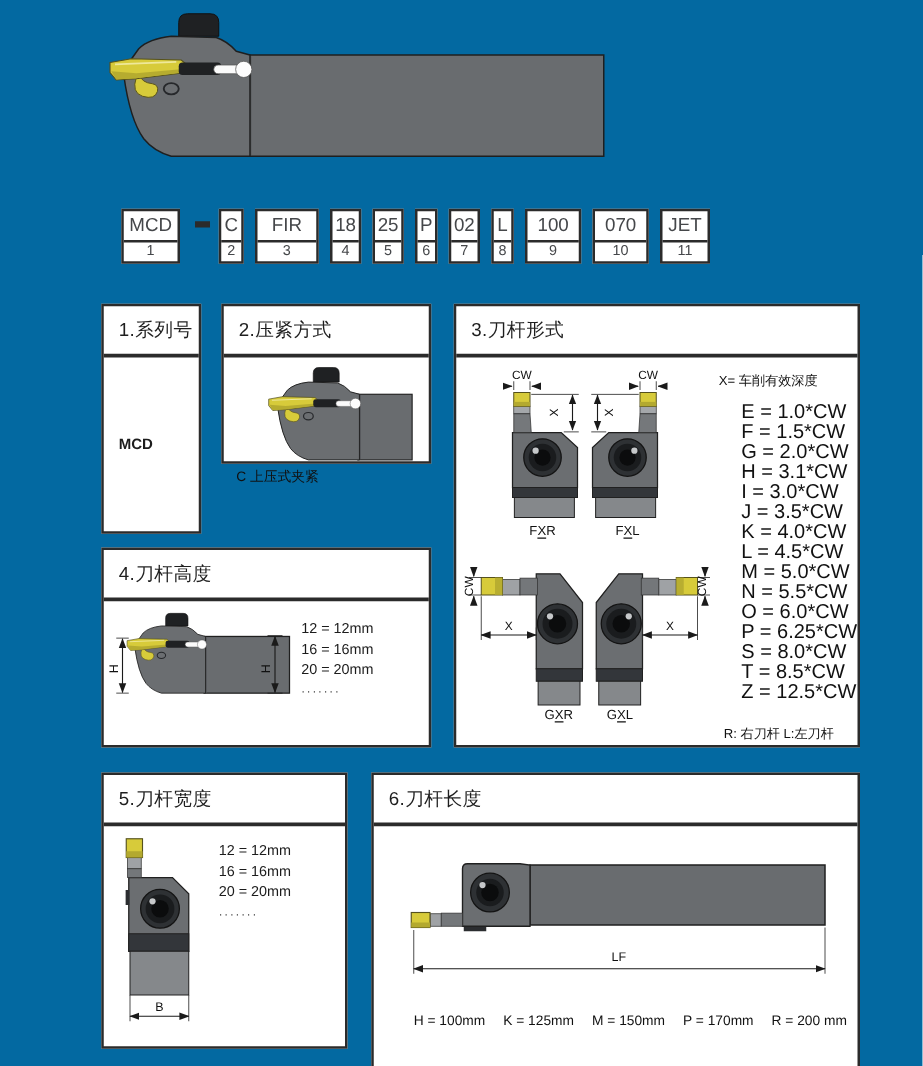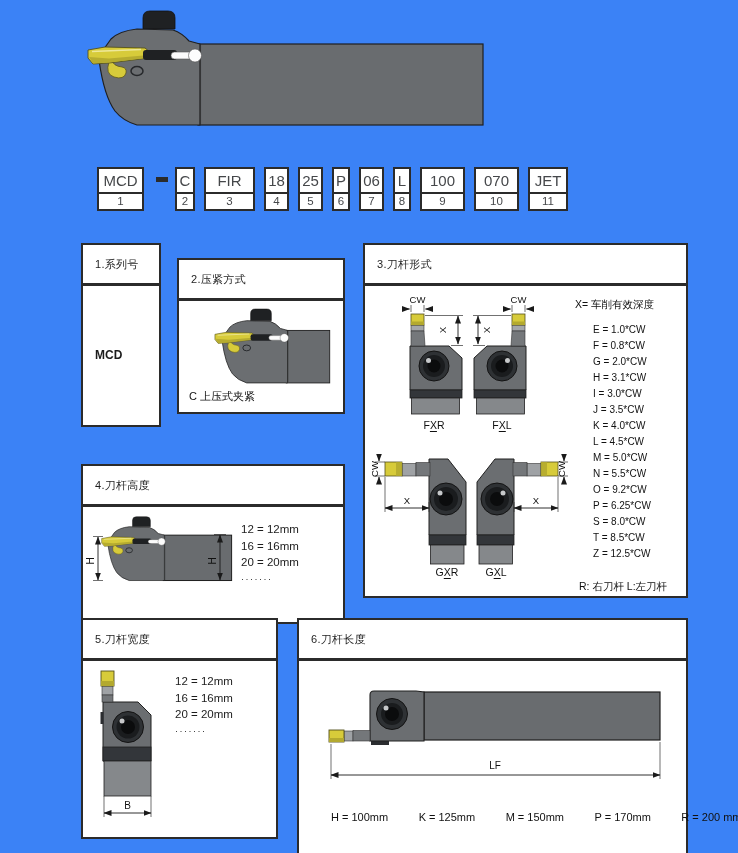--- a/index.html
+++ b/index.html
@@ -1,37 +1,37 @@
 <!DOCTYPE html>
 <html><head>
 <meta charset="utf-8">
 <style>
   html,body{margin:0;padding:0;background:#fff;}
-  .page{position:relative;width:738px;height:853px;background:#3b82f6;overflow:hidden;
+  .page{position:relative;width:738px;height:853px;background:#0369a1;overflow:hidden;
         font-family:"Liberation Sans","DejaVu Sans",sans-serif;color:#222;}
   .abs{position:absolute;}
   
   .pn{position:absolute;left:97px;top:167px;display:flex;align-items:flex-start;}
   .pn-cell{box-sizing:border-box;border:2px solid #2b2b2b;margin-right:9px;text-align:center;color:#45474a;background:#fff;}
   .pn-val{font-size:15px;font-weight:500;height:23px;line-height:23px;border-bottom:2px solid #2b2b2b;white-space:nowrap;}
   .pn-idx{font-size:11.5px;height:15px;line-height:15px;}
   .pn-dash{width:12px;height:5px;background:#2b2b2b;margin:10px 7px 0 3px;}
   
   .box{position:absolute;box-sizing:border-box;border:2px solid #2b2b2b;background:#fff;}
   .hd{height:38px;border-bottom:3px solid #2b2b2b;display:flex;align-items:center;
-      padding-left:12px;font-size:11px;color:#1e1e1e;letter-spacing:.3px;}
+      padding-left:12px;font-size:15px;color:#1e1e1e;letter-spacing:.3px;}
   .ct{position:relative;width:100%;}
   .sizes{font-size:11.5px;line-height:16.5px;color:#1c1c1c;}
   .dots{font-size:9px;letter-spacing:1.5px;color:#1c1c1c;}
-  .dl-row{font-size:10px;line-height:16px;color:#111;white-space:nowrap;}
+  .dl-row{font-size:16px;line-height:16px;color:#111;white-space:nowrap;}
   .note{font-size:10.5px;color:#111;white-space:nowrap;}
   .legend{font-size:10.5px;color:#111;white-space:nowrap;}
   .fl{font-size:10.5px;color:#111;text-align:center;}
   .fl .mid{text-decoration:underline;text-underline-offset:2px;}
-  .len-item{font-size:11px;color:#111;margin-right:26px;white-space:nowrap;}
+  .len-item{font-size:11px;color:#111;margin-right:10px;white-space:nowrap;}
   .s1-val{font-size:12px;font-weight:bold;color:#1c1c1c;}
   .cap{font-size:11px;color:#111;}
   
   .dt{font-size:9.5px;fill:#111;text-anchor:middle;font-family:"Liberation Sans",sans-serif;}
   .dt2{font-size:10px;fill:#111;text-anchor:middle;font-family:"Liberation Sans",sans-serif;}
   svg{display:block;overflow:visible;}
 </style>
 </head>
 <body>
 
@@ -126,21 +126,21 @@
     </div>
     <div class="pn-cell" style="width:25px">
       <div class="pn-val">25</div>
       <div class="pn-idx">5</div>
     </div>
     <div class="pn-cell" style="width:18px">
       <div class="pn-val">P</div>
       <div class="pn-idx">6</div>
     </div>
     <div class="pn-cell" style="width:25px">
-      <div class="pn-val">06</div>
+      <div class="pn-val">02</div>
       <div class="pn-idx">7</div>
     </div>
     <div class="pn-cell" style="width:18px">
       <div class="pn-val">L</div>
       <div class="pn-idx">8</div>
     </div>
     <div class="pn-cell" style="width:45px">
       <div class="pn-val">100</div>
       <div class="pn-idx">9</div>
     </div>
@@ -154,21 +154,21 @@
     </div>
   </div>
 
   <div class="box" style="left:81px;top:243px;width:80px;height:184px;">
     <div class="hd">1.系列号</div>
     <div class="ct">
       <div class="s1-val abs" style="left:12px;top:62px;">MCD</div>
     </div>
   </div>
 
-  <div class="box" style="left:177px;top:258px;width:168px;height:156px;">
+  <div class="box" style="left:177px;top:243px;width:168px;height:128px;">
     <div class="hd">2.压紧方式</div>
     <div class="ct">
       <svg class="abs" style="left:34px;top:6px;" width="118" height="76" viewBox="0 0 182 117">
         <rect x="113" y="36" width="67" height="81" fill="#696c6f" stroke="#1f1f1f" stroke-width="1.4"></rect>
         <line x1="116" y1="37" x2="116" y2="116" stroke="#55585b" stroke-width="1.4"></line>
         <use href="#tHead"></use>
       </svg>
       <div class="cap abs" style="left:10px;top:88px;">C 上压式夹紧</div>
     </div>
   </div>
@@ -209,40 +209,40 @@
       <div class="fl abs" style="left:42px;top:280px;width:80px;">
         <span class="pre">G</span><span class="mid">X</span><span class="post">R</span>
       </div>
       <div class="fl abs" style="left:91px;top:280px;width:80px;">
         <span class="pre">G</span><span class="mid">X</span><span class="post">L</span>
       </div>
 
       <div class="note abs" style="left:210px;top:12px;">X= 车削有效深度</div>
       <div class="abs" style="left:228px;top:36px;">
         <div class="dl-row">E = 1.0*CW</div>
-        <div class="dl-row">F = 0.8*CW</div>
+        <div class="dl-row">F = 1.5*CW</div>
         <div class="dl-row">G = 2.0*CW</div>
         <div class="dl-row">H = 3.1*CW</div>
         <div class="dl-row">I = 3.0*CW</div>
         <div class="dl-row">J = 3.5*CW</div>
         <div class="dl-row">K = 4.0*CW</div>
         <div class="dl-row">L = 4.5*CW</div>
         <div class="dl-row">M = 5.0*CW</div>
         <div class="dl-row">N = 5.5*CW</div>
-        <div class="dl-row">O = 9.2*CW</div>
+        <div class="dl-row">O = 6.0*CW</div>
         <div class="dl-row">P = 6.25*CW</div>
         <div class="dl-row">S = 8.0*CW</div>
         <div class="dl-row">T = 8.5*CW</div>
         <div class="dl-row">Z = 12.5*CW</div>
       </div>
       <div class="legend abs" style="left:214px;top:294px;">R: 右刀杆  L:左刀杆</div>
     </div>
   </div>
 
-  <div class="box" style="left:81px;top:464px;width:264px;height:160px;">
+  <div class="box" style="left:81px;top:438px;width:264px;height:160px;">
     <div class="hd">4.刀杆高度</div>
     <div class="ct">
       <svg class="abs" style="left:0px;top:6px;" width="250" height="86" viewBox="0 0 250 86">
         <g transform="translate(17,2) scale(0.56)">
           <rect x="113" y="36" width="122" height="81" fill="#696c6f" stroke="#1f1f1f" stroke-width="1.8"></rect>
           <line x1="116" y1="37" x2="116" y2="116" stroke="#55585b" stroke-width="1.8"></line>
           <use href="#tHead"></use>
         </g>
         <line x1="10" y1="23.5" x2="20" y2="23.5" stroke="#333" stroke-width="0.7"></line>
         <line x1="10" y1="67.5" x2="20" y2="67.5" stroke="#333" stroke-width="0.7"></line>

